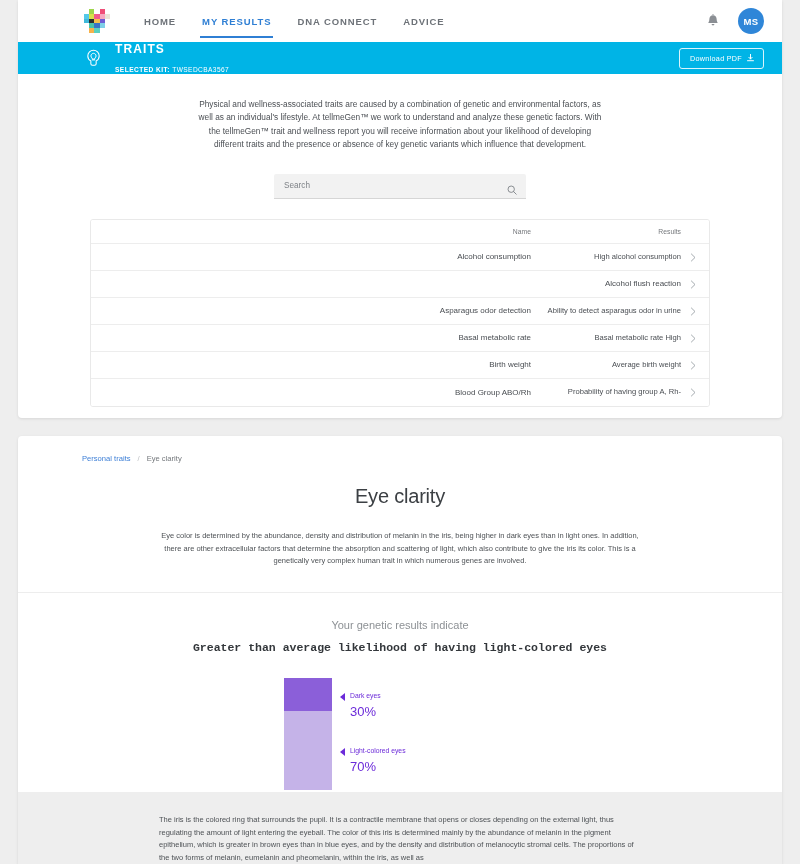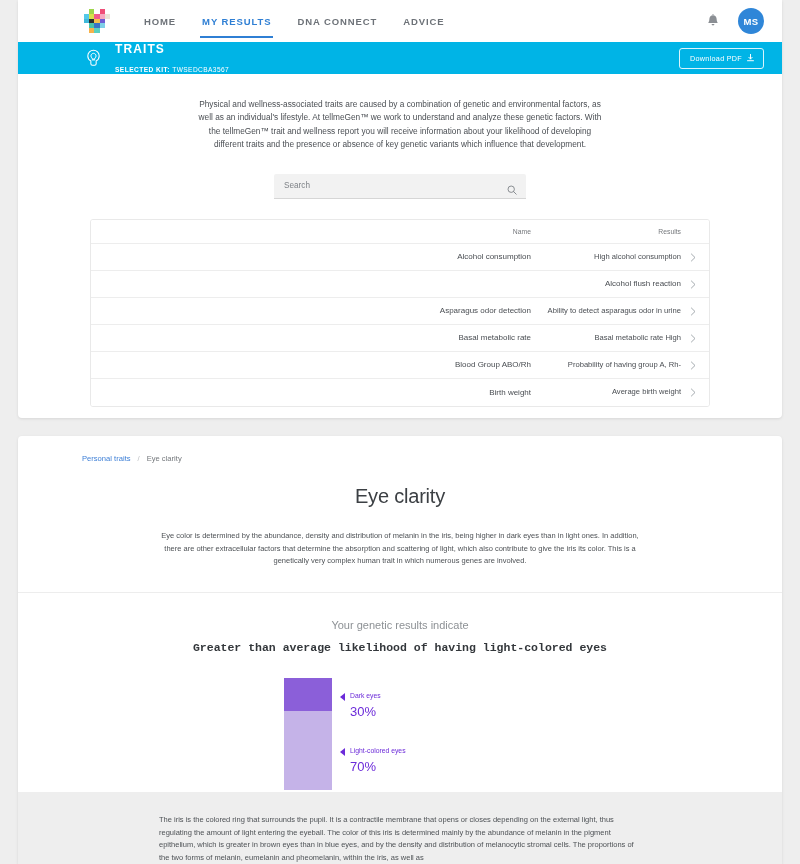--- a/index.html
+++ b/index.html
@@ -449,29 +449,29 @@
           </svg></span>
     </div>
     <div class="trow">
       <span class="c-name">Basal metabolic rate</span>
       <span class="c-res">Basal metabolic rate High</span>
       <span class="c-chev"><svg class="chev" viewBox="0 0 7 9">
             <path d="M1.4 1L5 4.5 1.4 8" fill="none" stroke="#9aa0a6" stroke-width="0.9" stroke-linecap="round"></path>
           </svg></span>
     </div>
     <div class="trow">
-      <span class="c-name">Blood Group ABO/Rh</span>
-      <span class="c-res">Probability of having group A, Rh-</span>
+      <span class="c-name">Birth weight</span>
+      <span class="c-res">Average birth weight</span>
       <span class="c-chev"><svg class="chev" viewBox="0 0 7 9">
             <path d="M1.4 1L5 4.5 1.4 8" fill="none" stroke="#9aa0a6" stroke-width="0.9" stroke-linecap="round"></path>
           </svg></span>
     </div>
     <div class="trow">
-      <span class="c-name">Birth weight</span>
-      <span class="c-res">Average birth weight</span>
+      <span class="c-name">Blood Group ABO/Rh</span>
+      <span class="c-res">Probability of having group A, Rh-</span>
       <span class="c-chev"><svg class="chev" viewBox="0 0 7 9">
             <path d="M1.4 1L5 4.5 1.4 8" fill="none" stroke="#9aa0a6" stroke-width="0.9" stroke-linecap="round"></path>
           </svg></span>
     </div>
   </div>
 </div>
 
 <div class="card" id="card-detail">
 
   <div class="crumb">

